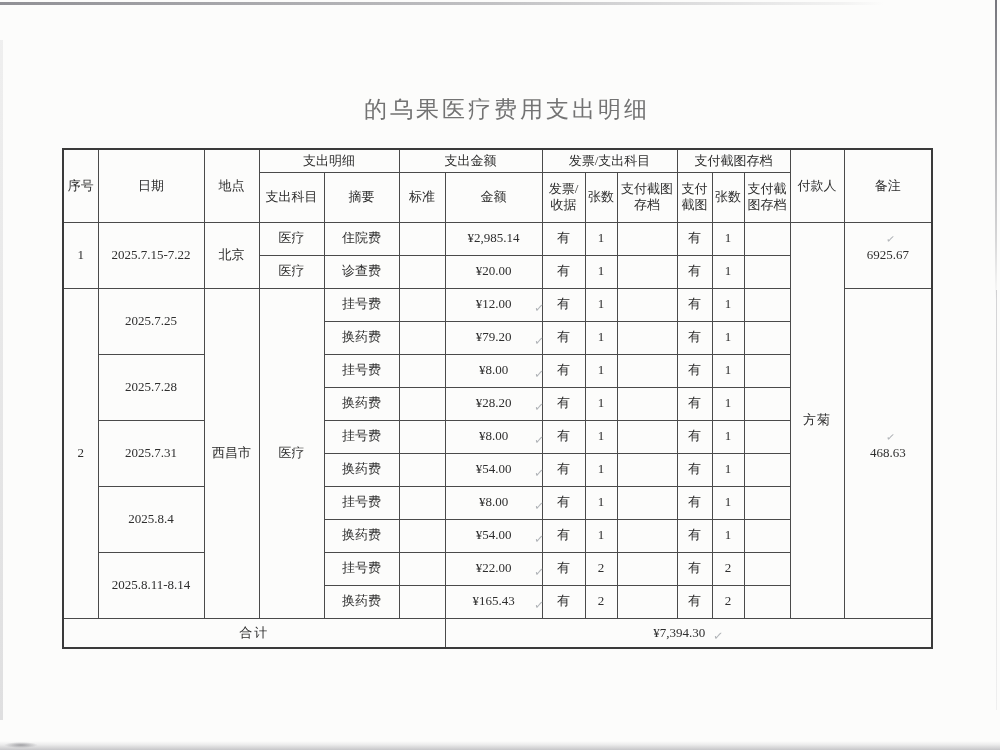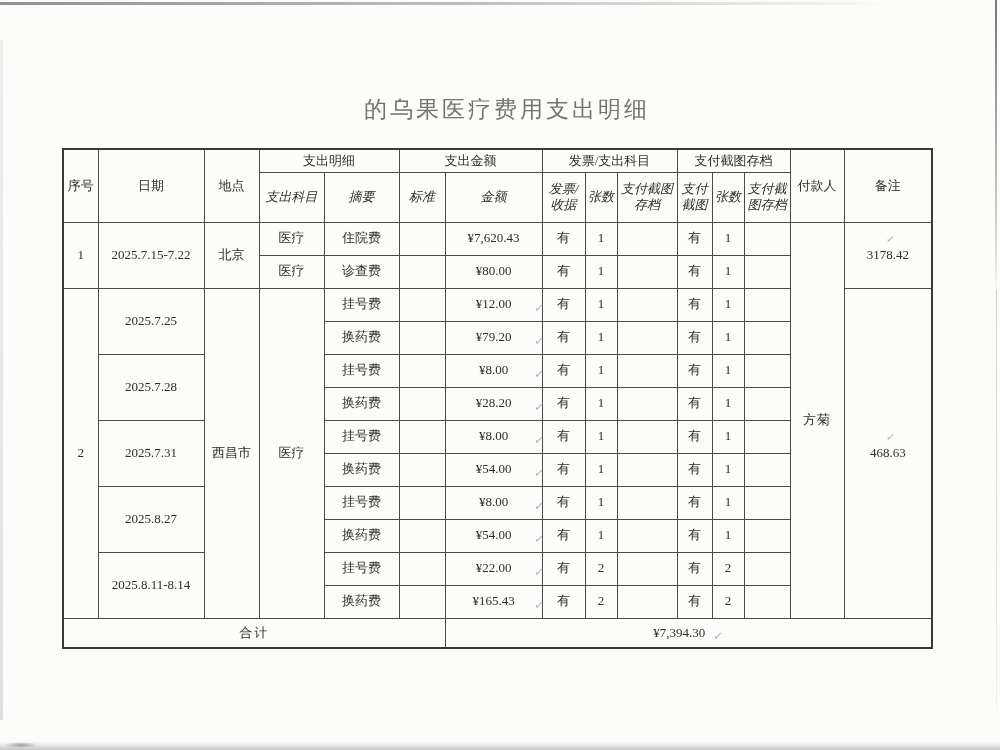--- a/index.html
+++ b/index.html
@@ -34,21 +34,21 @@
     border-collapse:collapse;table-layout:fixed;
     border:2px solid #3a3a3a;
   }
   table.expense th,table.expense td{
     border:1px solid #4a4a4a;
     padding:0 2px;text-align:center;vertical-align:middle;
     font-weight:normal;font-size:13px;color:#2e2e2e;
     overflow:visible;line-height:1.25;
   }
   thead tr.group-row{height:23px;}
-  thead tr.sub-row{height:50px;font-style:italic;}
+  thead tr.sub-row{height:50px;}
   thead th{font-size:13px;color:#333;}
   th.small-head{font-size:12px;line-height:1.3;}
   tbody tr.data-row{height:33px;}
   tr.total-row{height:30px;margin-top:12px;}
 
   td.date-cell{font-size:12.5px;letter-spacing:0;}
   td.amount-cell{position:relative;font-size:13.5px;}
   td.amount-cell .amt{position:relative;}
   .chk{color:#b2b5b9;font-family:"DejaVu Sans",sans-serif;}
   .chk-right{position:absolute;right:-3px;bottom:5px;font-size:12px;transform:rotate(6deg);}
@@ -117,37 +117,37 @@
       </tr>
     </thead>
     <tbody>
       <tr class="data-row">
         <td rowspan="2">1</td>
         <td rowspan="2" class="date-cell">2025.7.15-7.22</td>
         <td rowspan="2">北京</td>
         <td>医疗</td>
         <td>住院费</td>
         <td></td>
-        <td class="amount-cell"><span class="amt">¥7,620.43</span></td>
+        <td class="amount-cell"><span class="amt">¥2,985.14</span></td>
         <td>有</td>
         <td>1</td>
         <td></td>
         <td>有</td>
         <td>1</td>
         <td></td>
         <td rowspan="12" class="payer-cell">方菊</td>
         <td rowspan="2" class="remark-cell">
-          <span class="remark-wrap"><span class="chk chk-above">✓</span><span>3178.42</span></span>
+          <span class="remark-wrap"><span class="chk chk-above">✓</span><span>6925.67</span></span>
         </td>
       </tr>
       <tr class="data-row">
         <td>医疗</td>
         <td>诊查费</td>
         <td></td>
-        <td class="amount-cell"><span class="amt">¥80.00</span></td>
+        <td class="amount-cell"><span class="amt">¥20.00</span></td>
         <td>有</td>
         <td>1</td>
         <td></td>
         <td>有</td>
         <td>1</td>
         <td></td>
       </tr>
       <tr class="data-row">
         <td rowspan="10">2</td>
         <td rowspan="2" class="date-cell">2025.7.25</td>
@@ -217,21 +217,21 @@
         <td></td>
         <td class="amount-cell"><span class="amt">¥54.00</span><span class="chk chk-right">✓</span></td>
         <td>有</td>
         <td>1</td>
         <td></td>
         <td>有</td>
         <td>1</td>
         <td></td>
       </tr>
       <tr class="data-row">
-        <td rowspan="2" class="date-cell">2025.8.27</td>
+        <td rowspan="2" class="date-cell">2025.8.4</td>
         <td>挂号费</td>
         <td></td>
         <td class="amount-cell"><span class="amt">¥8.00</span><span class="chk chk-right">✓</span></td>
         <td>有</td>
         <td>1</td>
         <td></td>
         <td>有</td>
         <td>1</td>
         <td></td>
       </tr>

